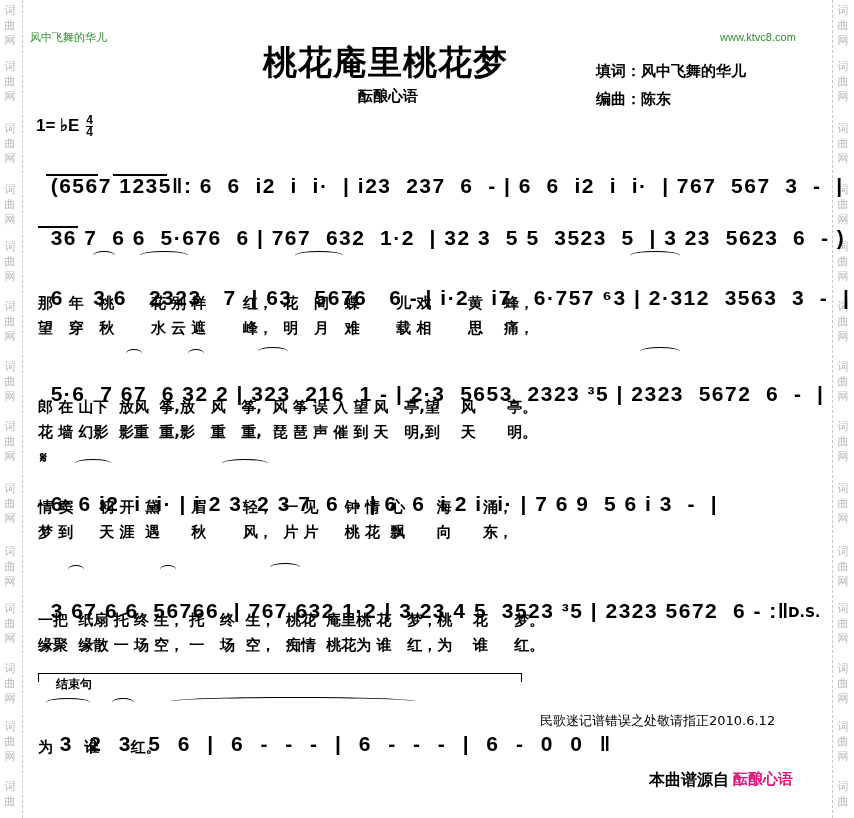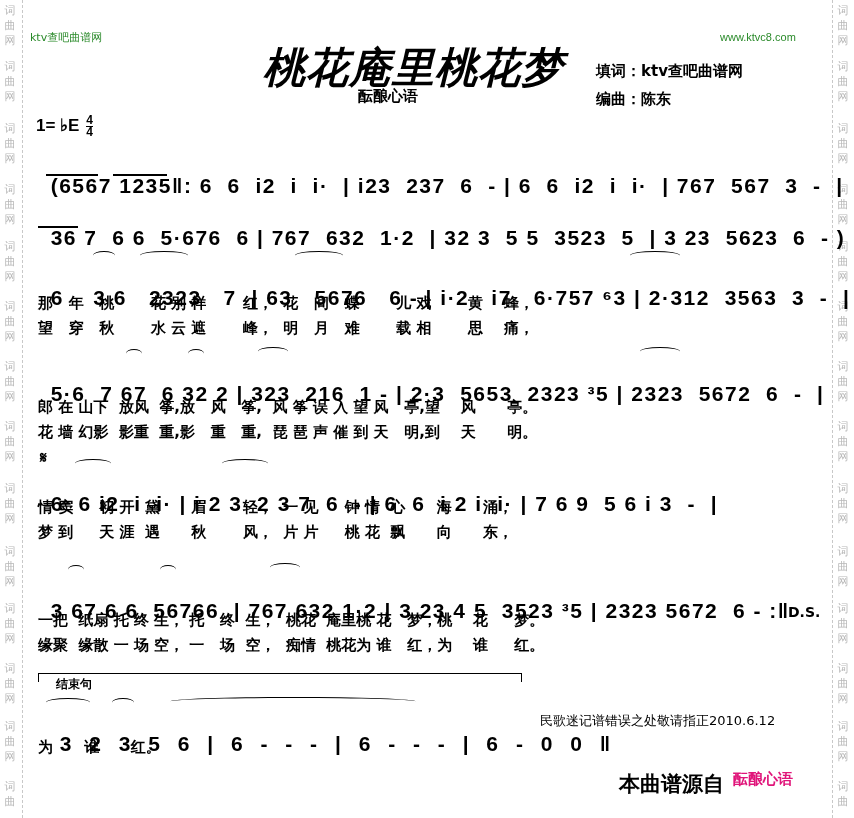--- a/index.html
+++ b/index.html
@@ -4,37 +4,37 @@
 <style>
   html, body { margin: 0; padding: 0; background: #ffffff; }
   body { width: 854px; height: 818px; position: relative; overflow: hidden;
          font-family: "DejaVu Sans", "Liberation Sans", sans-serif; color: #000; }
   .side { position: absolute; top: 0; width: 22px; height: 818px; }
   .side.left { left: 0; border-right: 1px dashed #c8c8c8; }
   .side.right { left: 832px; border-left: 1px dashed #c8c8c8; }
   .wm { position: absolute; left: 3px; font-size: 11px; color: #b8b8b8; line-height: 13px; width: 14px; text-align: center; }
   .site-left { position: absolute; left: 30px; top: 30px; font-size: 11px; color: #2a8a2a; }
   .site-right { position: absolute; left: 720px; top: 31px; font-size: 11px; color: #2a8a2a; font-family: "Liberation Sans", sans-serif; }
-  .title { position: absolute; left: 263px; top: 40px; font-size: 42px; font-weight: bold; letter-spacing: 1px; font-style: italic; }
+  .title { position: absolute; left: 263px; top: 40px; font-size: 34px; font-weight: bold; letter-spacing: 1px; }
   .subtitle { position: absolute; left: 358px; top: 87px; font-size: 15px; font-weight: bold; }
   .credit { position: absolute; left: 596px; font-size: 15px; font-weight: bold; }
   .key { position: absolute; left: 36px; top: 115px; font-size: 17px; font-weight: bold; font-family: "Liberation Sans", sans-serif; }
   .key .frac { display: inline-block; vertical-align: middle; text-align: center; font-size: 12px; line-height: 11px; margin-left: 2px; }
   .key .frac span { display: block; }
   .key .frac span.top { border-bottom: 1.5px solid #000; }
   .row { position: absolute; left: 36px; font-family: "Liberation Sans", sans-serif; font-weight: bold; font-size: 21px; white-space: pre; letter-spacing: 1px; }
   .notes { white-space: pre; }
   .lyric { position: absolute; left: 38px; font-size: 15px; font-weight: bold; white-space: pre; letter-spacing: 0px; }
   .uline { position: absolute; height: 2px; background: #000; }
   .arc { position: absolute; border-top: 1.5px solid #000; border-radius: 50% 50% 0 0; height: 8px; }
   .mark { position: absolute; font-weight: bold; }
   .bracket { position: absolute; left: 38px; top: 673px; width: 482px; height: 8px; border-top: 1.5px solid #000; border-left: 1.5px solid #000; border-right: 1.5px solid #000; }
   .ending-label { position: absolute; left: 56px; top: 676px; font-size: 12px; font-weight: bold; }
   .note-text { position: absolute; left: 540px; top: 712px; font-size: 13px; }
-  .source { position: absolute; left: 619px; top: 770px; font-size: 21px; font-weight: bold; }
+  .source { position: absolute; left: 649px; top: 770px; font-size: 16px; font-weight: bold; }
   .source-brand { position: absolute; left: 733px; top: 770px; font-size: 15px; font-weight: bold; color: #e0157a; }
 </style>
 </head>
 <body>
 
 <div class="side left">
   <div class="wm" style="top:4px">词</div>
   <div class="wm" style="top:19px">曲</div>
   <div class="wm" style="top:34px">网</div>
   <div class="wm" style="top:60px">词</div>
@@ -113,25 +113,25 @@
   <div class="wm" style="top:662px">词</div>
   <div class="wm" style="top:677px">曲</div>
   <div class="wm" style="top:692px">网</div>
   <div class="wm" style="top:720px">词</div>
   <div class="wm" style="top:735px">曲</div>
   <div class="wm" style="top:750px">网</div>
   <div class="wm" style="top:780px">词</div>
   <div class="wm" style="top:795px">曲</div>
 </div>
 
-<div class="site-left">ktv查吧曲谱网</div>
+<div class="site-left">风中飞舞的华儿</div>
 <div class="site-right">www.ktvc8.com</div>
 <div class="title">桃花庵里桃花梦</div>
 <div class="subtitle">酝酿心语</div>
-<div class="credit" style="top:62px">填词：ktv查吧曲谱网</div>
+<div class="credit" style="top:62px">填词：风中飞舞的华儿</div>
 <div class="credit" style="top:90px">编曲：陈东</div>
 
 <div class="key">
   <span>1= ♭E</span>
   <span class="frac">
     <span class="top">4</span>
     <span>4</span>
   </span>
 </div>
 

